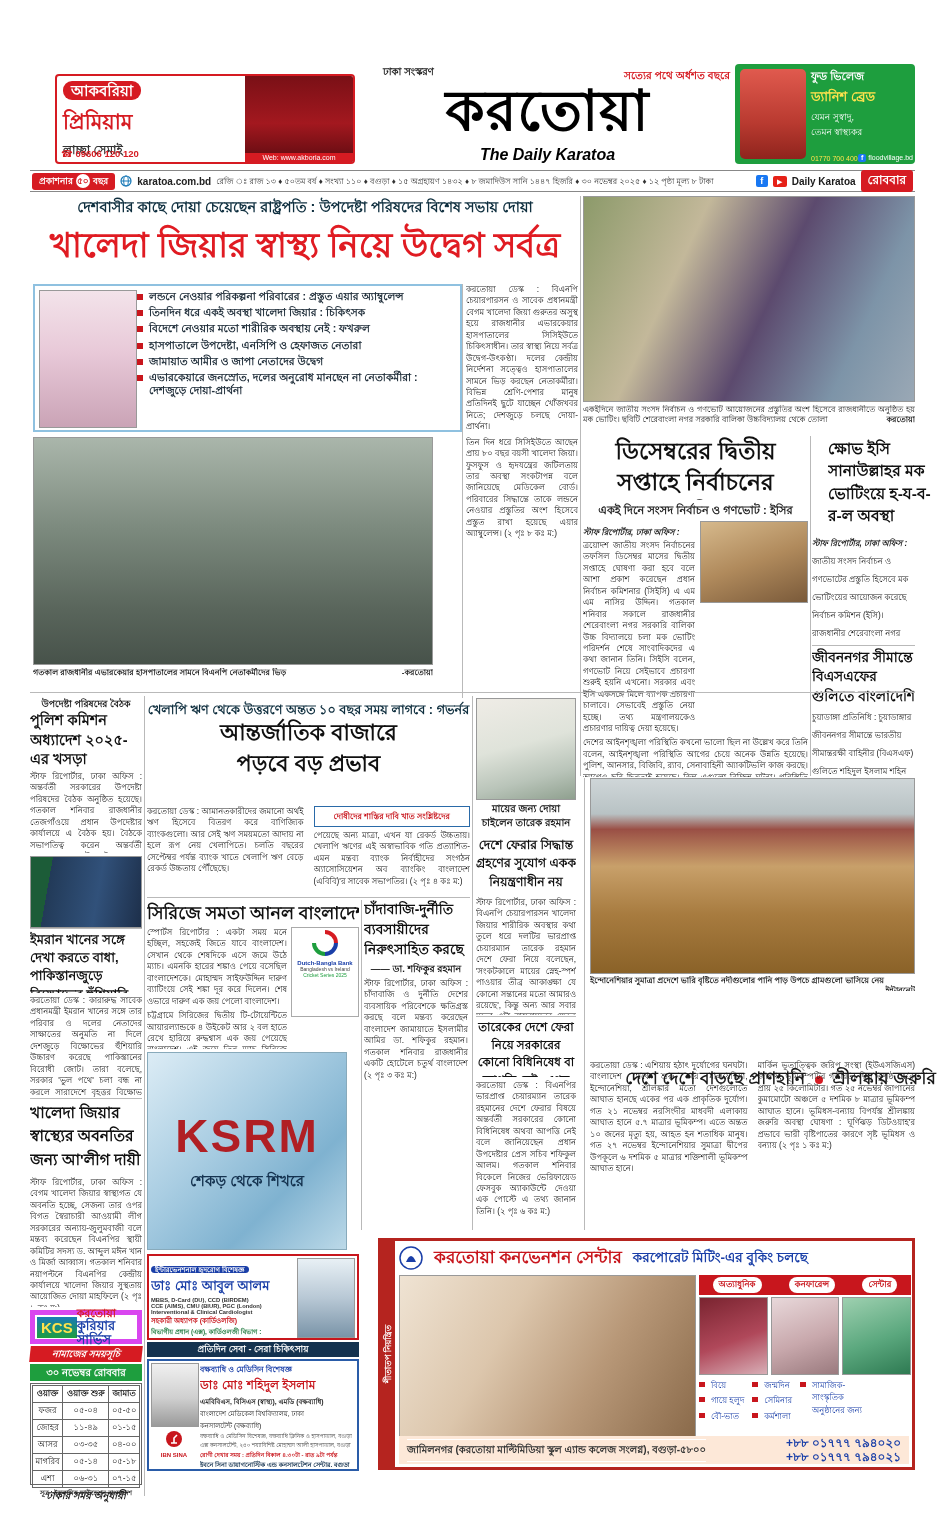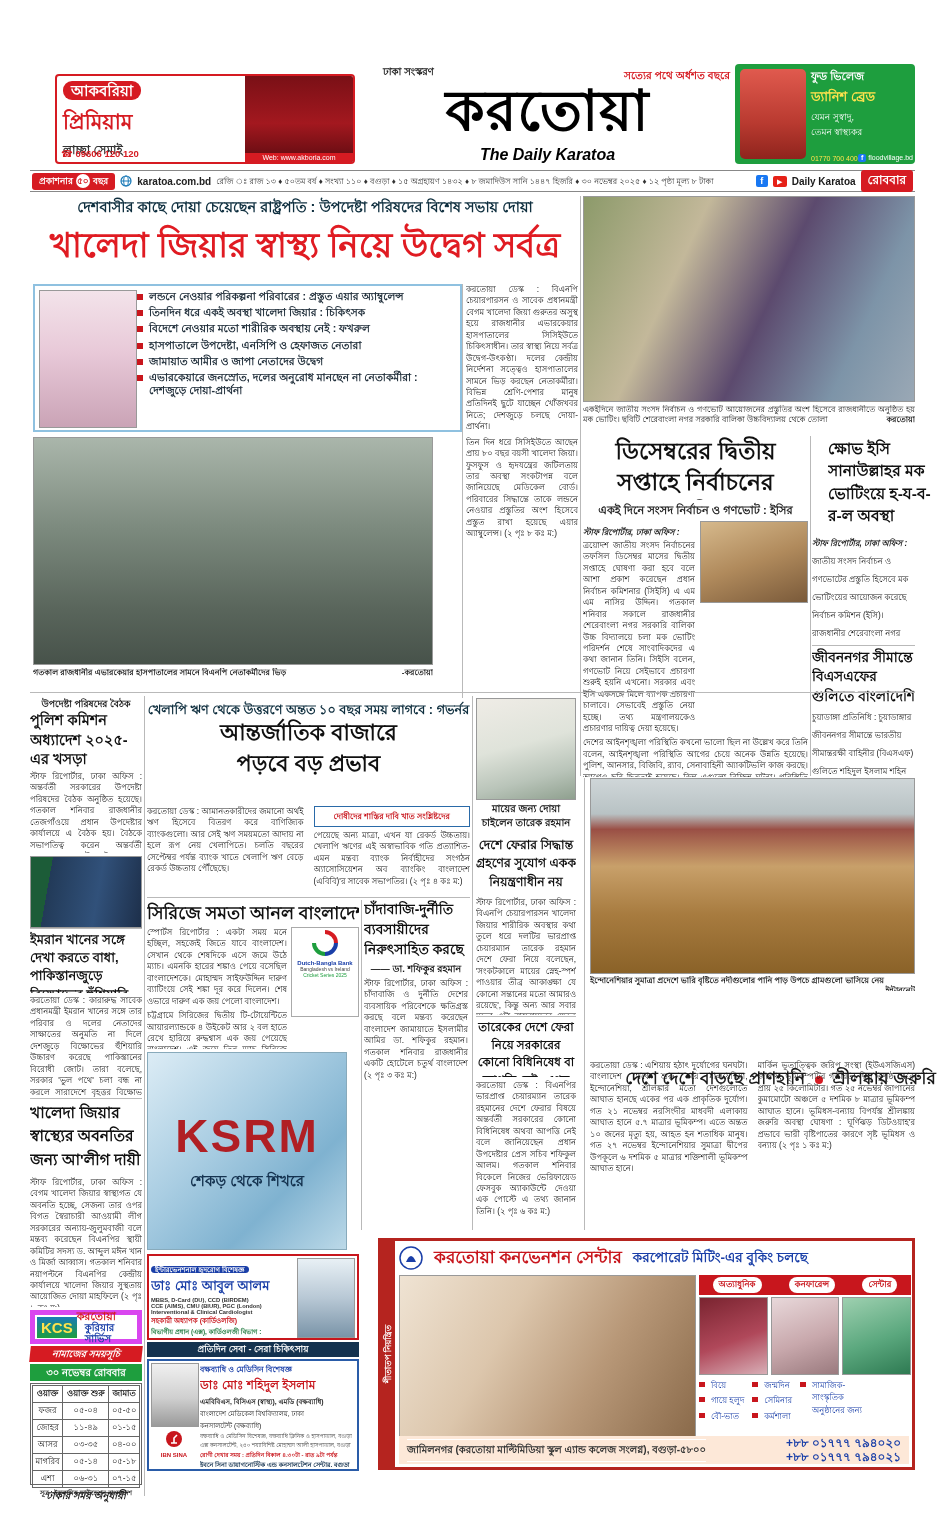--- a/index.html
+++ b/index.html
@@ -158,21 +158,21 @@
   <div class="ab hk" style="left:30px;top:931px;width:112px;height:62px;font-size:13px;line-height:1.4;overflow:hidden;">ইমরান খানের সঙ্গে দেখা করতে বাধা, পাকিস্তানজুড়ে বিক্ষোভের হুঁশিয়ারি</div>
   <div class="ab bl" style="left:30px;top:995px;width:112px;height:102px;">করতোয়া ডেস্ক : কারারুদ্ধ সাবেক প্রধানমন্ত্রী ইমরান খানের সঙ্গে তার পরিবার ও দলের নেতাদের সাক্ষাতের অনুমতি না দিলে দেশজুড়ে বিক্ষোভের হুঁশিয়ারি উচ্চারণ করেছে পাকিস্তানের বিরোধী জোট। তারা বলেছে, সরকার 'ভুল পথে' চলা বন্ধ না করলে সারাদেশে বৃহত্তর বিক্ষোভ শুরু হবে। (২ পৃঃ ১ কঃ ম:)</div>
 
   <div class="ab hk" style="left:30px;top:1101px;width:112px;height:74px;font-size:15.5px;line-height:1.5;overflow:hidden;">খালেদা জিয়ার স্বাস্থ্যের অবনতির জন্য আ'লীগ দায়ী</div>
   <div class="ab bl" style="left:30px;top:1177px;width:112px;height:130px;">স্টাফ রিপোর্টার, ঢাকা অফিস : বেগম খালেদা জিয়ার স্বাস্থ্যগত যে অবনতি হচ্ছে, সেজন্য তার ওপর বিগত স্বৈরাচারী আওয়ামী লীগ সরকারের অন্যায়-জুলুমবাজী বলে মন্তব্য করেছেন বিএনপির স্থায়ী কমিটির সদস্য ড. আব্দুল মঈন খান ও মির্জা আব্বাস। গতকাল শনিবার নয়াপল্টনে বিএনপির কেন্দ্রীয় কার্যালয়ে খালেদা জিয়ার সুস্থতায় আয়োজিত দোয়া মাহফিলে (২ পৃঃ ১ কঃ ম:)</div>
 
   <div class="ab" style="left:30px;top:1310px;width:112px;height:34px;border:5px solid #d946ef;display:flex;align-items:center;padding:2px;">
     <span style="background:linear-gradient(180deg,#1a7ab8,#1e9e3e);color:#ffe34d;font-weight:900;font-size:15px;padding:2px 4px;">KCS</span>
     <span style="line-height:1.1;">
       <span style="display:block;font-size:11px;font-weight:900;color:#d61b22;">করতোয়া</span>
-      <span style="display:block;font-size:10px;font-weight:700;color:#1a3fa8;margin-left:8px;">কুরিয়ার সার্ভিস</span>
+      <span style="display:block;font-size:13px;font-weight:700;color:#1a3fa8;">কুরিয়ার সার্ভিস</span>
     </span>
   </div>
   <div class="ab ctr" style="left:30px;top:1346px;width:112px;height:16px;background:#d61b22;color:#fff;font-size:9.5px;font-weight:700;font-style:italic;line-height:16px;transform:skewX(-6deg);">নামাজের সময়সূচি</div>
   <div class="ab ctr" style="left:30px;top:1364px;width:112px;height:17px;background:#1e9e3e;color:#fff;font-size:10px;font-weight:700;line-height:17px;">৩০ নভেম্বর রোববার</div>
   <div class="ab" style="left:30px;top:1383px;width:112px;height:102px;border:1px solid #666;padding:1px;">
     <table class="prayer">
       <tbody>
           <tr>
         <th>ওয়াক্ত</th>
             <th>ওয়াক্ত শুরু</th>

